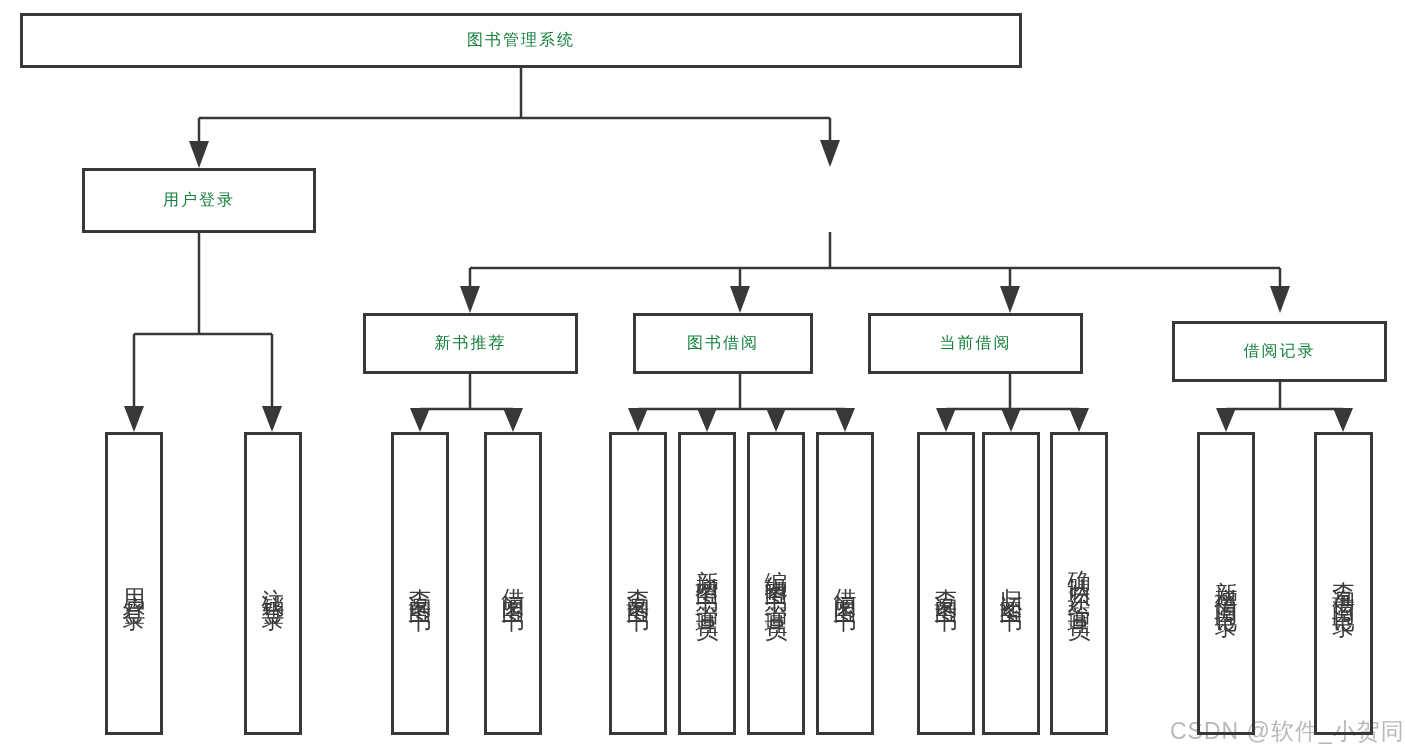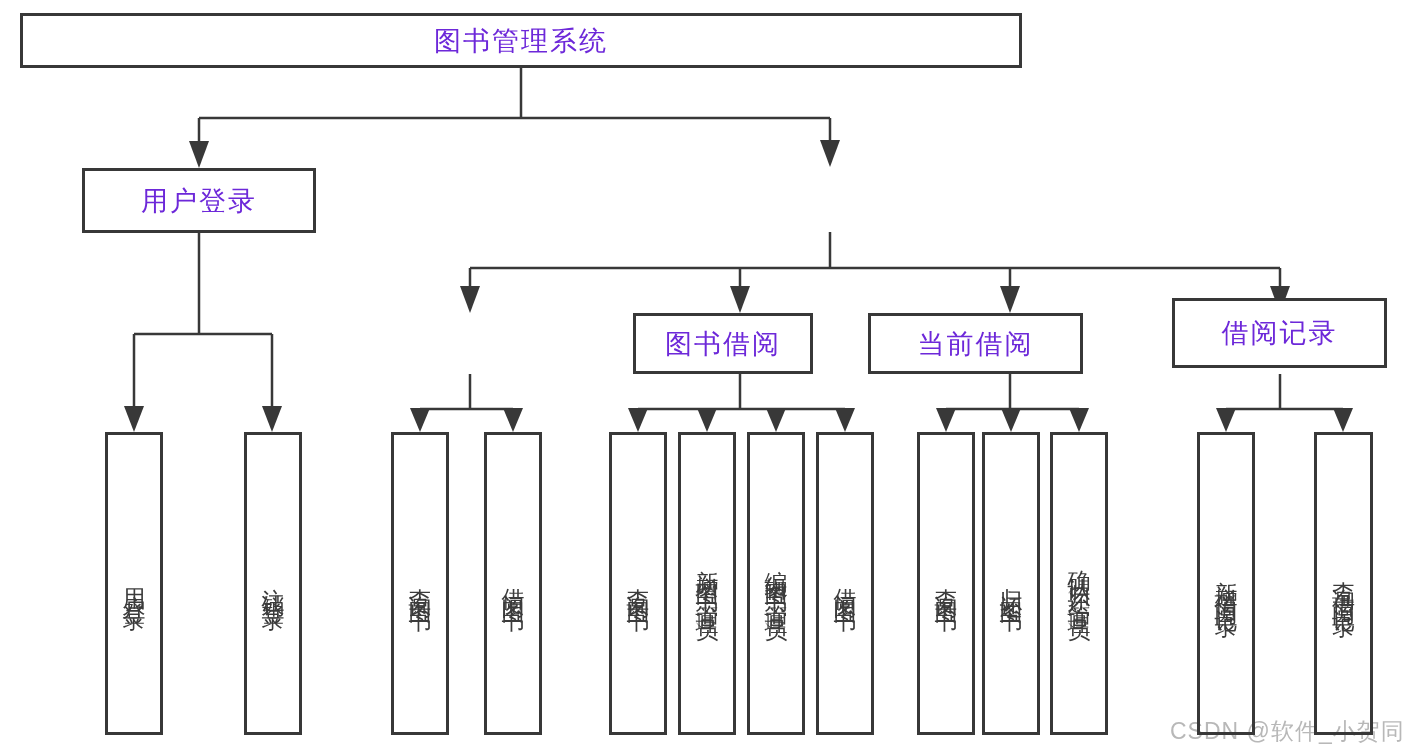--- a/index.html
+++ b/index.html
@@ -13,22 +13,22 @@
   .connectors{position:absolute;left:0;top:0;z-index:1;}
   .box{
     position:absolute;
     background:#ffffff;
     border:3px solid #383838;
     box-sizing:border-box;
     display:flex;align-items:center;justify-content:center;
     z-index:2;
   }
   .box-h .lbl{
-    color:#6d28d9;
-    font-size:27px;
+    color:#15803d;
+    font-size:16px;
     letter-spacing:2px;
     white-space:nowrap;
   }
   .box-v .lbl{
     writing-mode:vertical-rl;
     text-orientation:upright;
     color:#3b3b3b;
     font-size:23px;
     letter-spacing:7px;
     line-height:1;
@@ -83,27 +83,30 @@
   </svg>
 
   <div class="box box-h" style="left:20px;top:13px;width:1002px;height:55px">
     <span class="lbl">图书管理系统</span>
   </div>
 
   <div class="box box-h" style="left:82px;top:168px;width:234px;height:65px">
     <span class="lbl">用户登录</span>
   </div>
 
+  <div class="box box-h" style="left:363px;top:313px;width:215px;height:61px">
+    <span class="lbl">新书推荐</span>
+  </div>
   <div class="box box-h" style="left:633px;top:313px;width:180px;height:61px">
     <span class="lbl">图书借阅</span>
   </div>
   <div class="box box-h" style="left:868px;top:313px;width:215px;height:61px">
     <span class="lbl">当前借阅</span>
   </div>
-  <div class="box box-h" style="left:1172px;top:298px;width:215px;height:70px">
+  <div class="box box-h" style="left:1172px;top:321px;width:215px;height:61px">
     <span class="lbl">借阅记录</span>
   </div>
 
   <div class="box box-v" style="left:105px;top:432px;width:58px;height:303px">
     <span class="lbl">用户登录</span>
   </div>
   <div class="box box-v" style="left:244px;top:432px;width:58px;height:303px">
     <span class="lbl">注销登录</span>
   </div>
 

